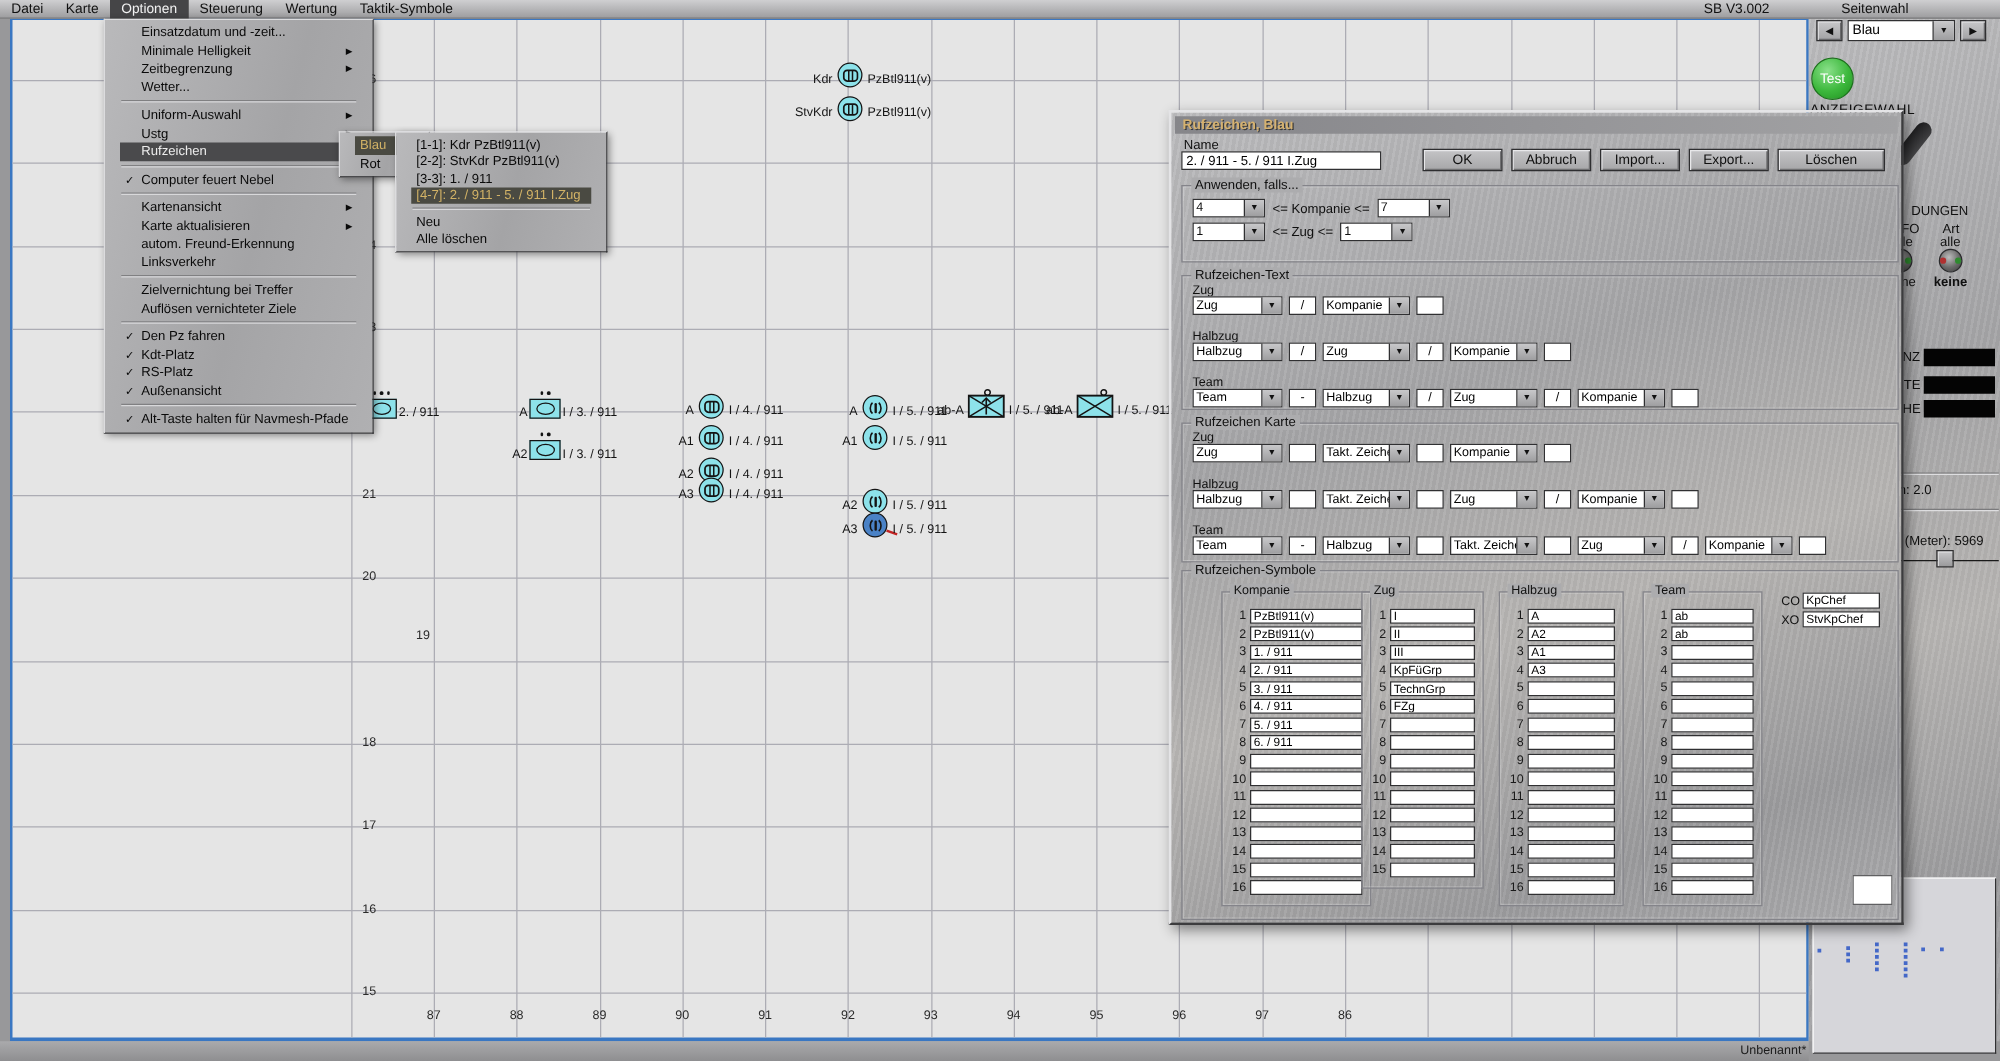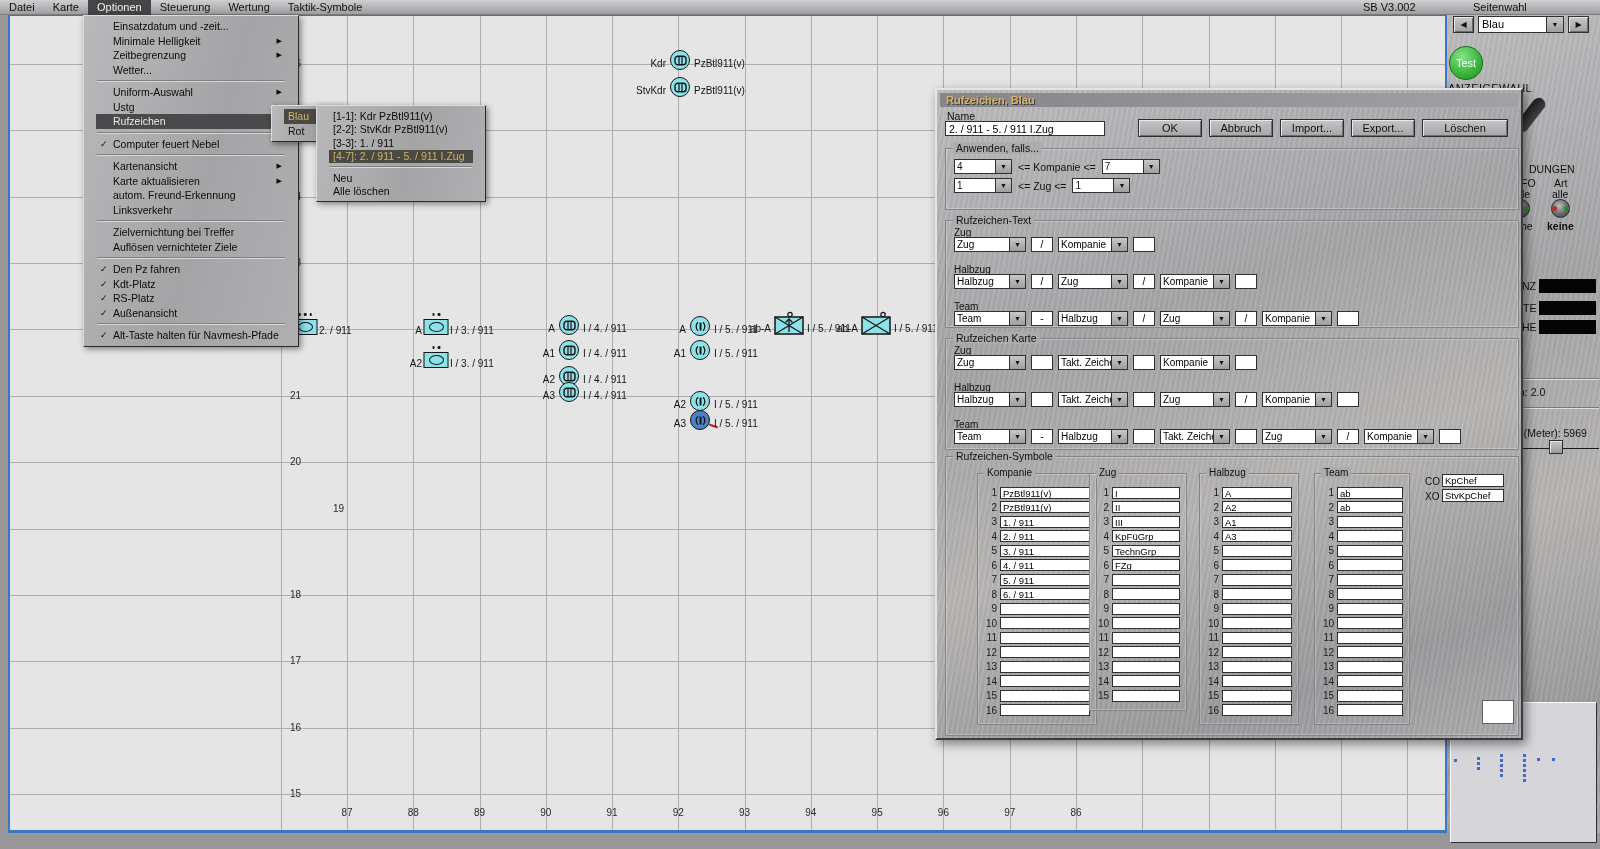--- a/index.html
+++ b/index.html
@@ -442,20 +442,23 @@
       <div class="mdot" style="left: 72px; top: 51px;"></div>
       <div class="mdot" style="left: 72px; top: 56px;"></div>
       <div class="mdot" style="left: 72px; top: 61px;"></div>
       <div class="mdot" style="left: 72px; top: 66px;"></div>
       <div class="mdot" style="left: 72px; top: 71px;"></div>
       <div class="mdot" style="left: 72px; top: 76px;"></div>
       <div class="mdot" style="left: 86px; top: 55px;"></div>
       <div class="mdot" style="left: 101px; top: 55px;"></div>
     </div>
 
+  <div id="statusbar">
+    <span>Unbenannt*</span>
+  </div>
 
   <div id="options-menu" class="menu" style="left:83px;top:15px;width:190px;">
       <div class="mi">
         <span class="chk"></span>
         <span class="lbl">Einsatzdatum und -zeit...</span>
         <span class="arr"></span>
       </div>
       <div class="mi">
         <span class="chk"></span>
         <span class="lbl">Minimale Helligkeit</span>

